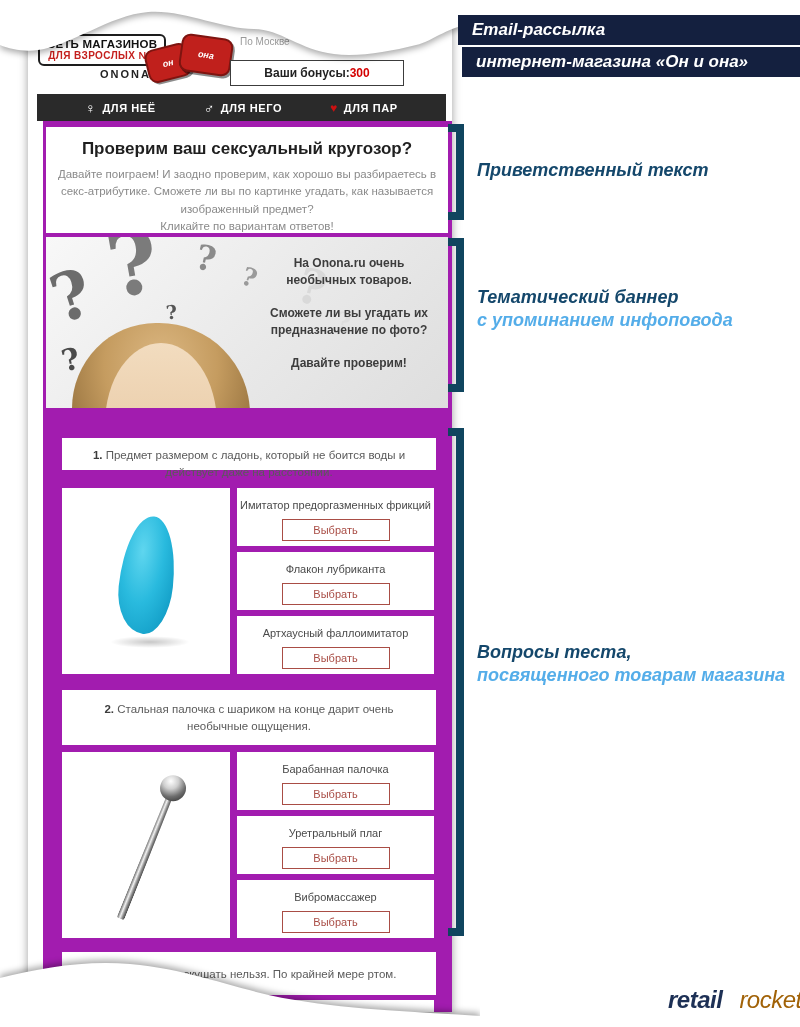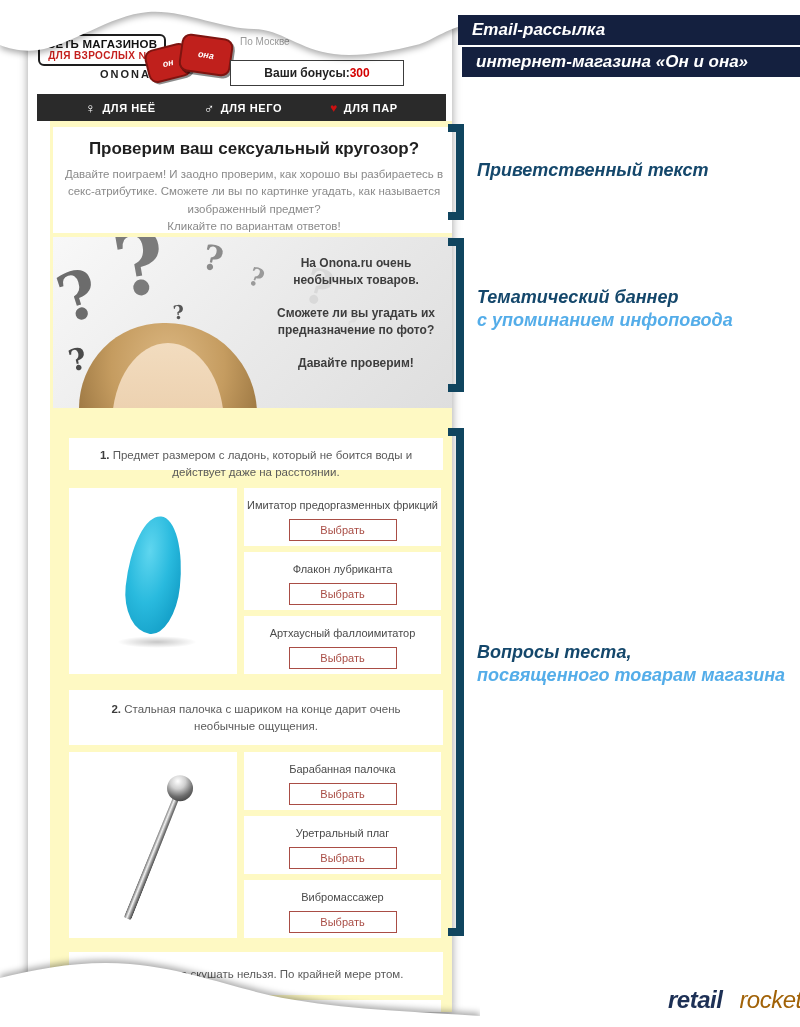--- a/index.html
+++ b/index.html
@@ -29,21 +29,21 @@
 
   
   .navbar{position:absolute;left:9px;top:84px;width:409px;height:27px;background:#2a2a2a;
           display:flex;align-items:center;justify-content:center;gap:48px;}
   .nav-item{display:flex;align-items:center;gap:6px;color:#fff;font-size:11px;font-weight:bold;
             letter-spacing:.6px;cursor:pointer;}
   .nav-sym{font-size:14px;line-height:1;}
   .nav-sym.red{color:#cc1111;font-size:12px;}
 
   
-  .email-body{position:absolute;left:22px;top:111px;width:409px;height:901px;background:#fef9c3;}
+  .email-body{position:absolute;left:15px;top:111px;width:409px;height:901px;background:#a21caf;}
 
   .card{position:absolute;background:#fff;}
   .greet{left:3px;top:6px;width:402px;height:106px;text-align:center;}
   .greet-title{margin-top:12px;font-size:17px;font-weight:bold;color:#1f1f1f;}
   .greet-text{margin:7px auto 0;width:385px;font-size:11.5px;color:#8a8a8a;line-height:1.5;}
   .greet-cta{margin-top:2px;font-size:11.5px;color:#8a8a8a;}
 
   
   .banner{left:3px;top:116px;width:402px;height:171px;background:linear-gradient(135deg,#f8f8f8 0%,#e9e9e9 55%,#dedede 100%);overflow:hidden;}
   .doodle{position:absolute;font-family:"DejaVu Serif",serif;font-weight:bold;line-height:1;}

